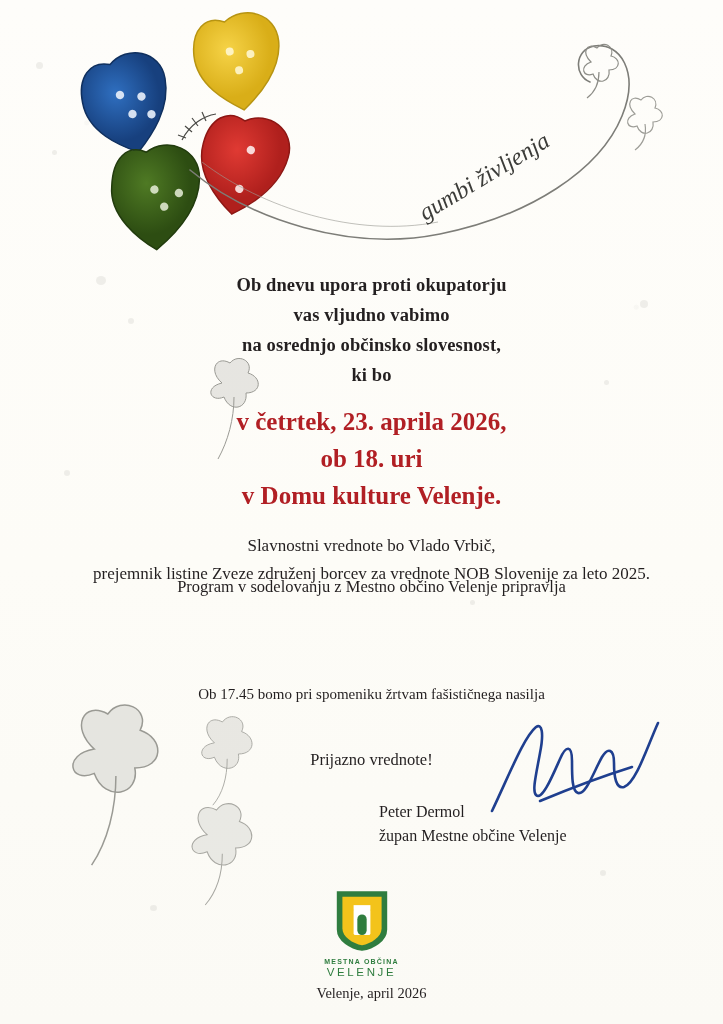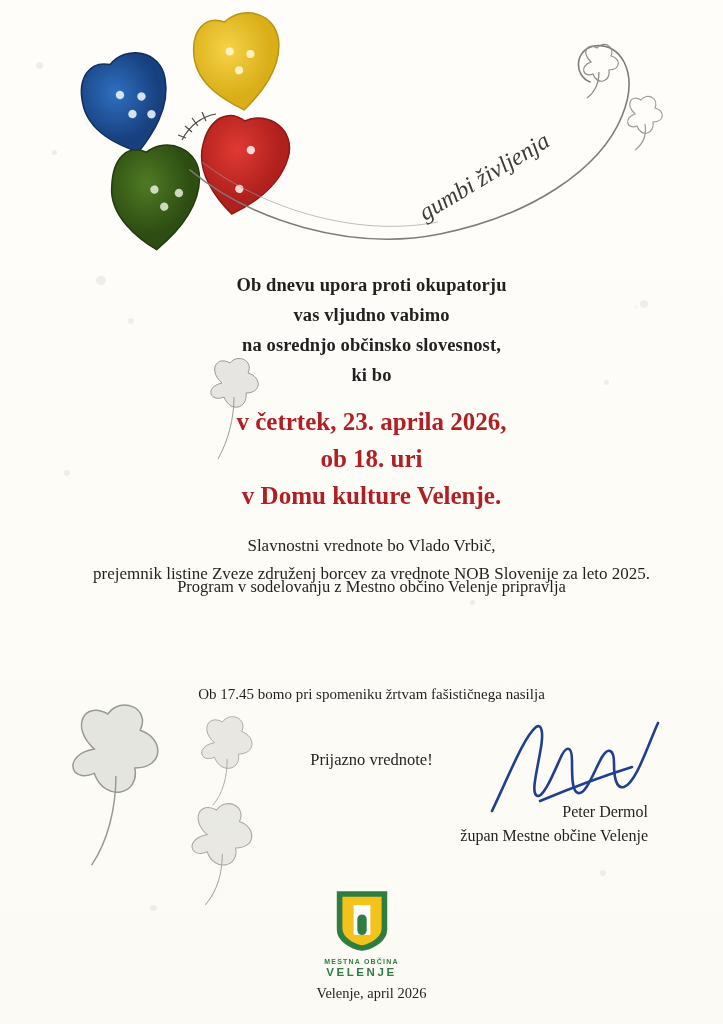--- a/index.html
+++ b/index.html
@@ -88,22 +88,22 @@
   }
 
   .welcome {
     top: 750px;
     font-size: 16.5px;
   }
 
   .signoff {
     position: absolute;
     top: 800px;
-    right: 75px;
-    text-align: right;
+    right: 64px;
+    text-align: left;
     font-size: 16px;
     line-height: 1.5;
     width: 280px;
   }
 
   .place-date {
     top: 985px;
     font-size: 14.5px;
   }
 
@@ -115,21 +115,21 @@
     text-align: center;
   }
   .logo-text {
     margin-top: 2px;
     font-family: "Liberation Sans", sans-serif;
     color: #2f7d3f;
     letter-spacing: 1.2px;
     line-height: 1.15;
   }
   .logo-text .l1 { font-size: 7px; font-weight: bold; }
-  .logo-text .l2 { font-size: 11.5px; font-weight: bold; letter-spacing: 2.6px; }
+  .logo-text .l2 { font-size: 11.5px; font-weight: normal; letter-spacing: 2.6px; }
 
   .vert-title {
     position: absolute;
     left: 415px;
     top: 125px;
     width: 230px;
     height: 110px;
     color: #3a3a38;
     font-family: "Liberation Serif", serif;
     font-style: italic;

